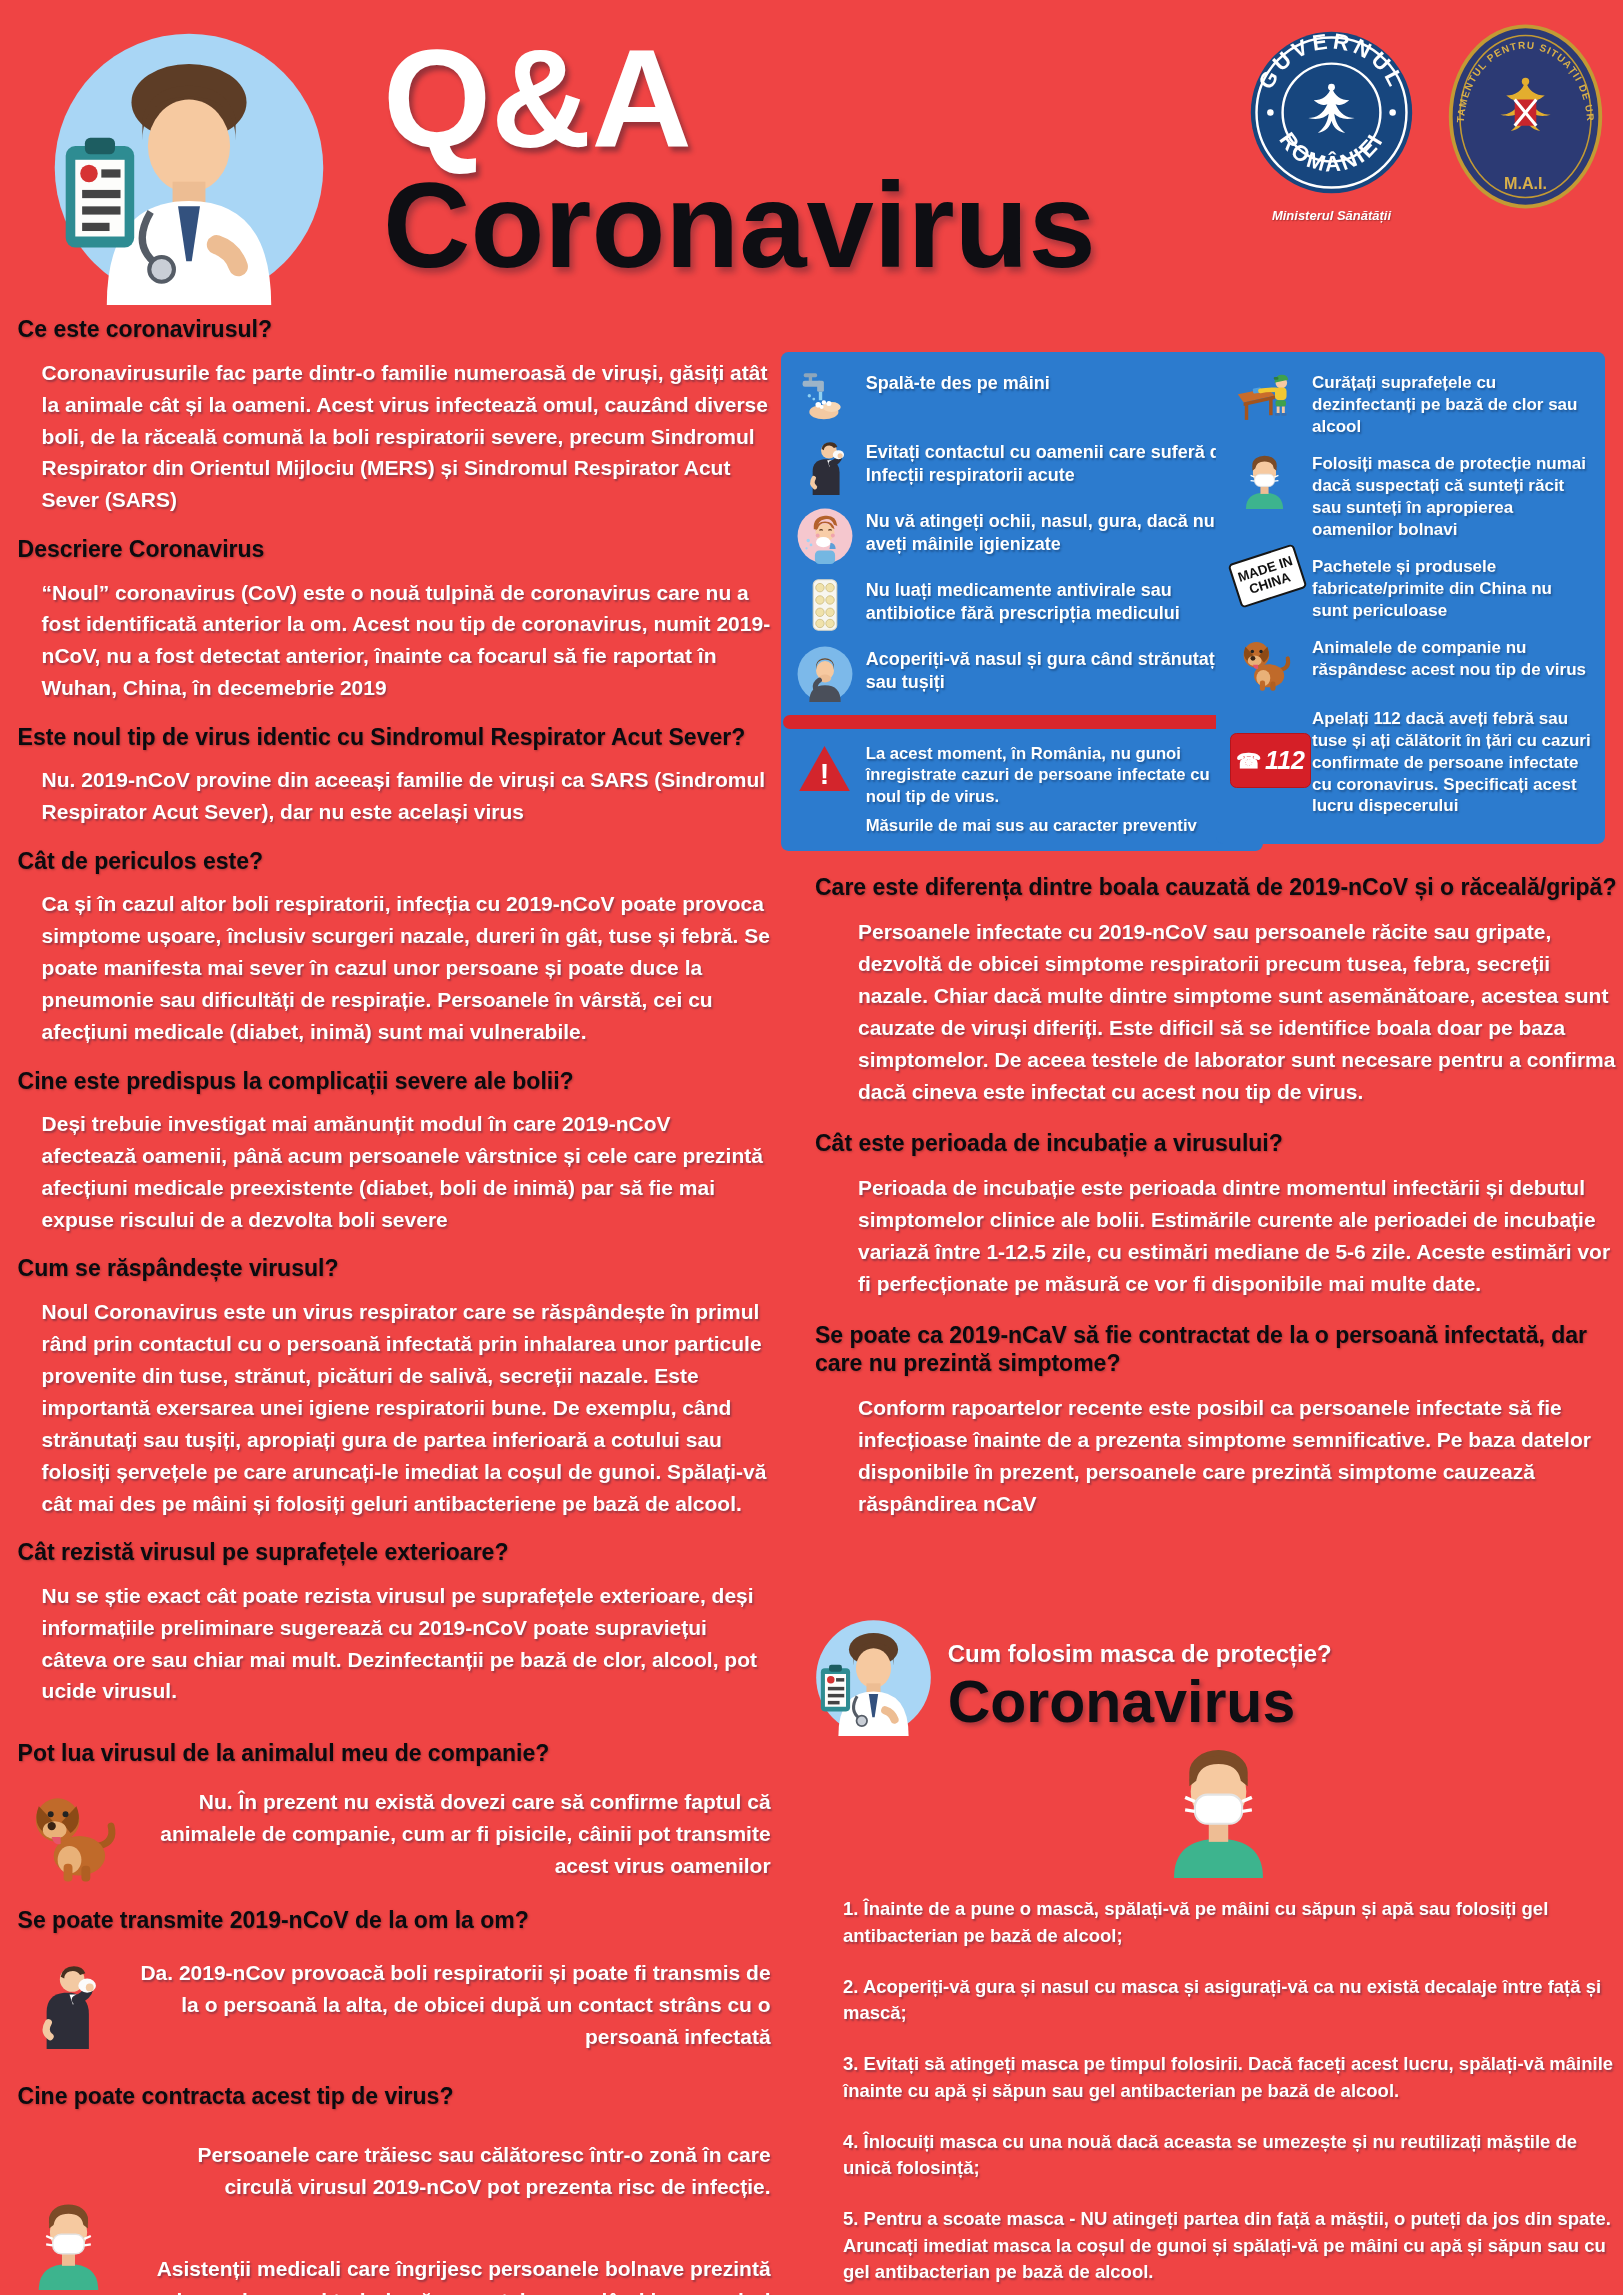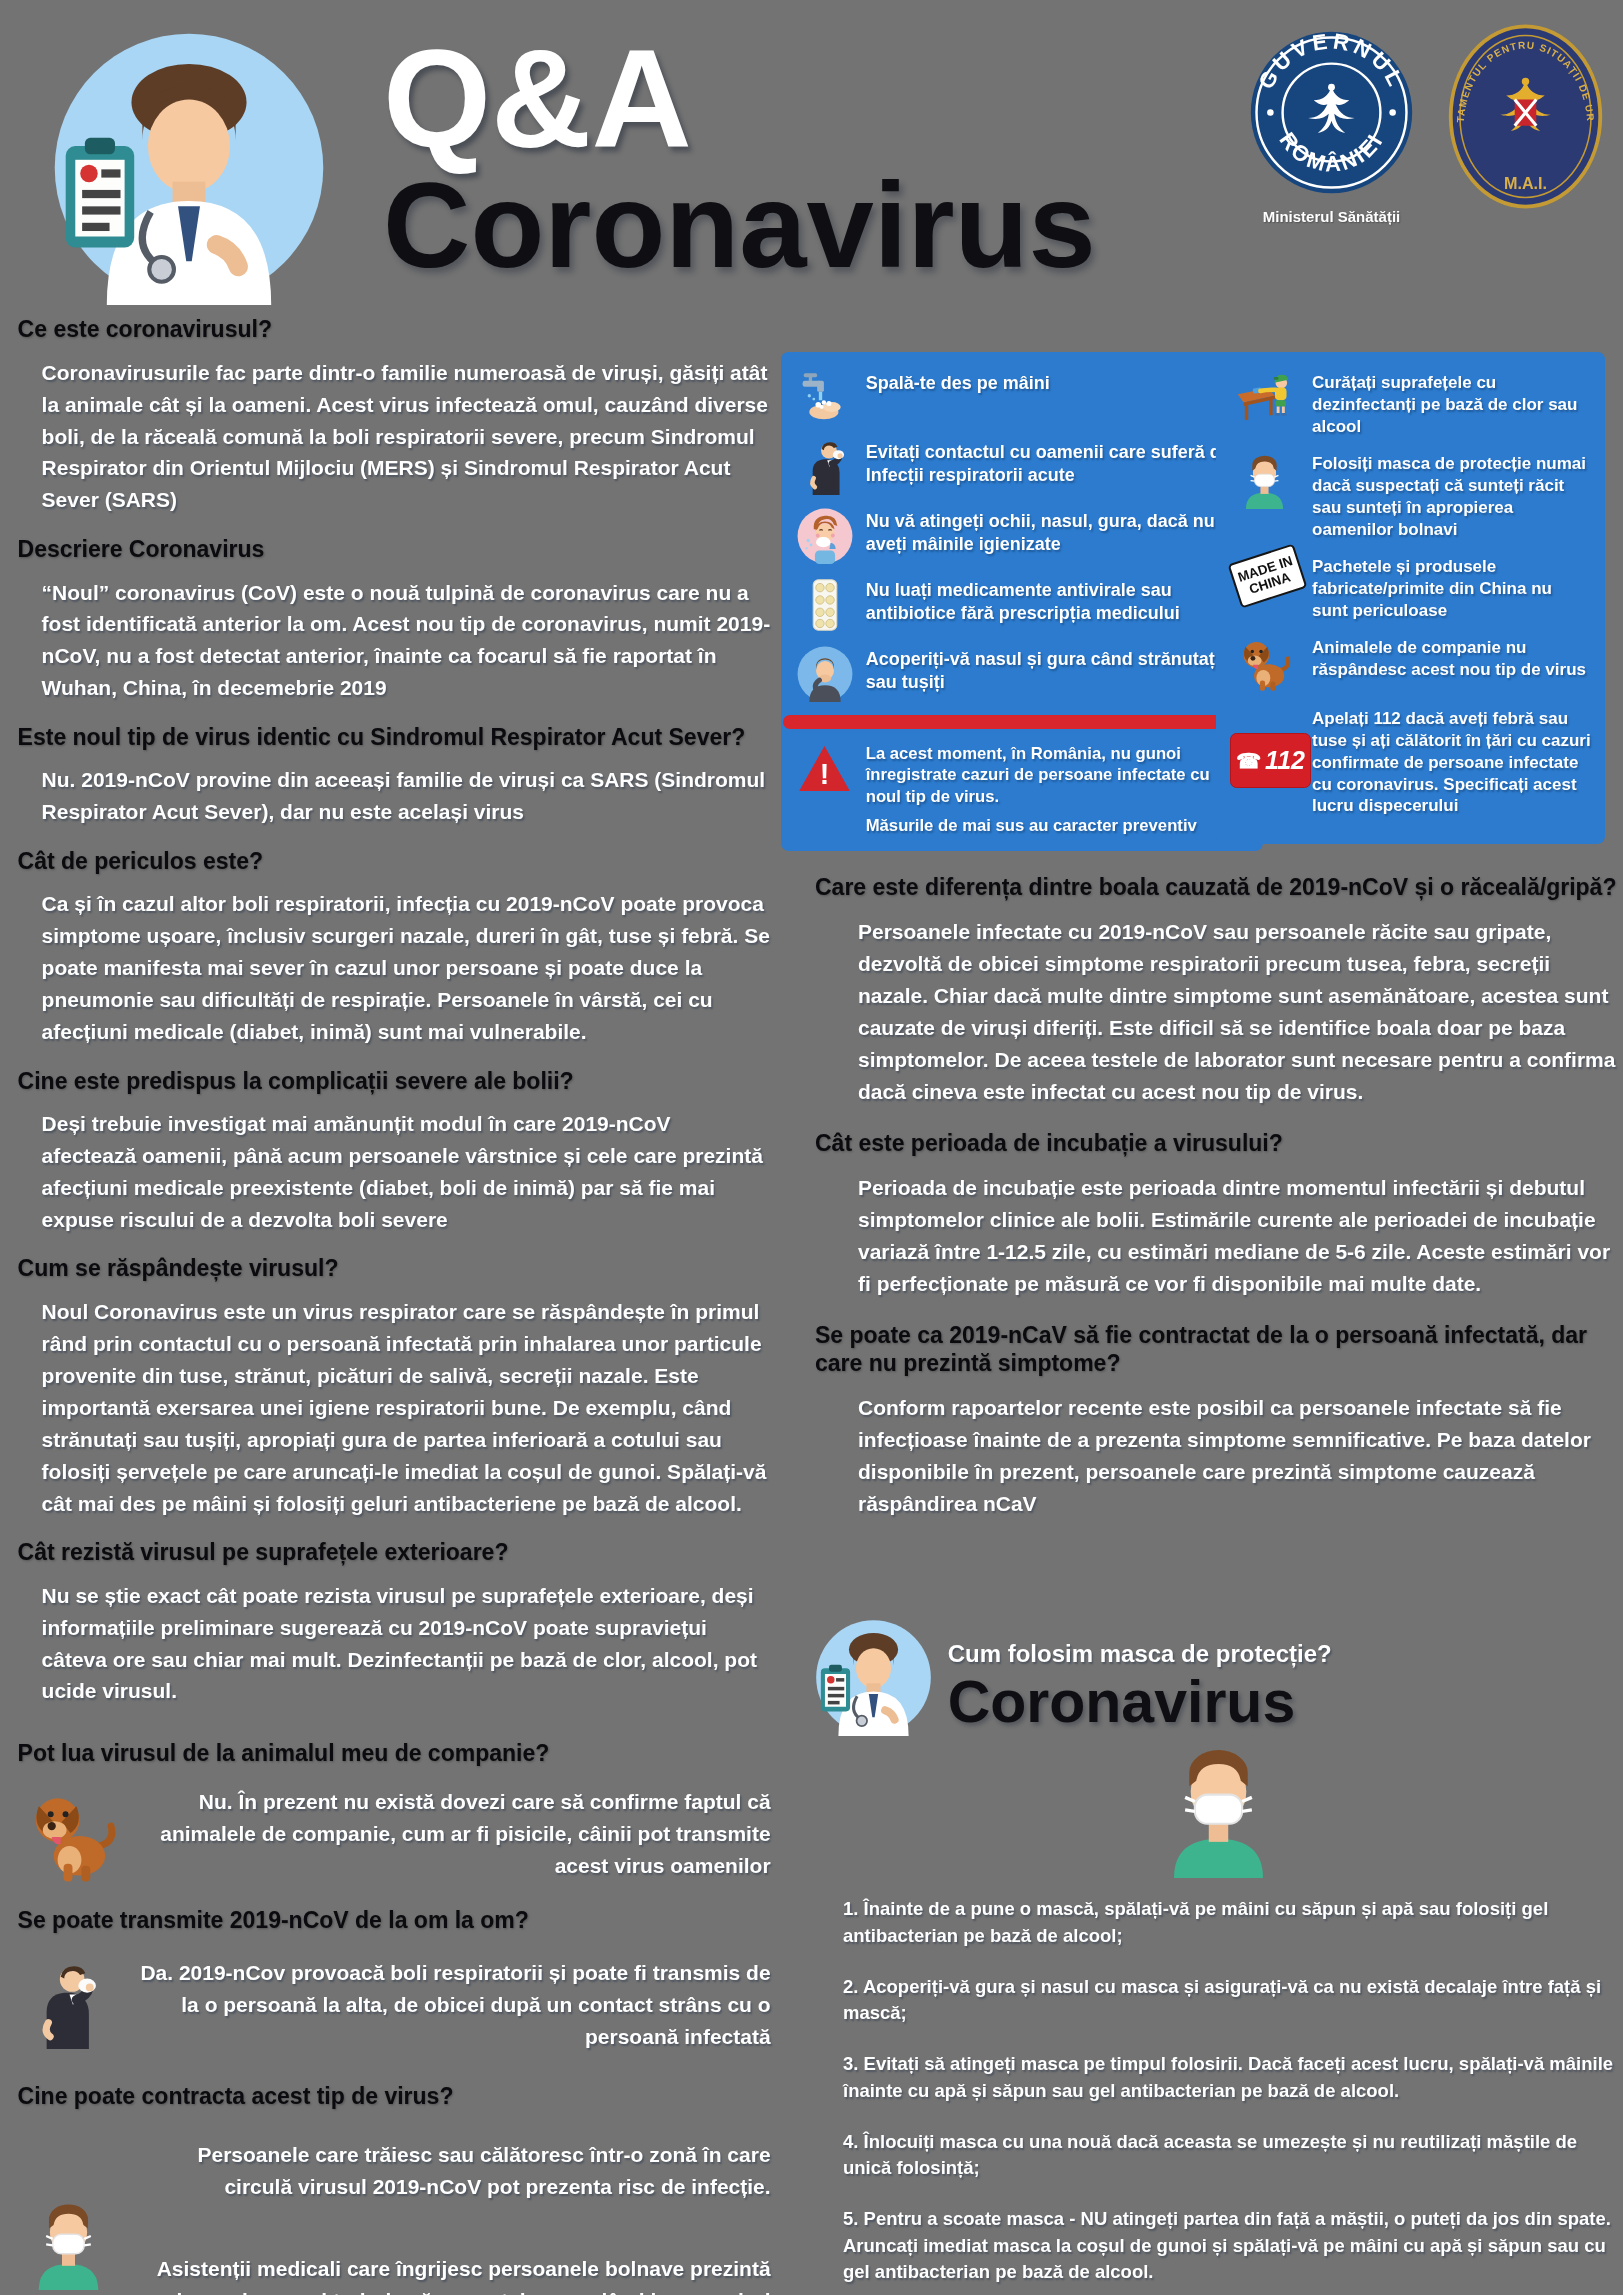--- a/index.html
+++ b/index.html
@@ -1,28 +1,28 @@
 <!DOCTYPE html>
 <html style="font-size:7.4px"><head>
 <meta charset="utf-8">
 <title>Q&amp;A Coronavirus</title>
 <style>
   html,body{margin:0;padding:0;background:#3e8fe1;}
-  .page{position:relative;width:1623px;height:2295px;background:#737373;overflow:hidden;
+  .page{position:relative;width:1623px;height:2295px;background:#ef4444;overflow:hidden;
         font-family:"Liberation Sans",sans-serif;font-weight:bold;}
   .icon svg{width:100%;height:100%;display:block;}
 
   
   .doctor-badge{position:absolute;left:52px;top:31px;width:274px;height:274px;}
   .titles{position:absolute;left:383px;top:29px;}
   .qa-title{font-size:139px;line-height:1.0;color:#ffffff;text-shadow:3.7px 4.6px 5.6px rgba(10,20,40,.38);}
   .main-title{font-size:121px;line-height:1.0;color:#0e0e13;margin-top:-2.8px;text-shadow:3.7px 4.6px 6.5px rgba(10,20,40,.30);}
   .gov-seal{position:absolute;left:1250px;top:30.5px;width:163px;text-align:center;}
   .gov-seal svg{width:163px;height:163px;}
-  .gov-caption{color:#ffffff;font-size:15px;margin-top:12px;text-shadow:0.9px 0.9px 1.4px rgba(0,0,0,.3);}
+  .gov-caption{color:#ffffff;font-size:13px;margin-top:12px;text-shadow:0.9px 0.9px 1.4px rgba(0,0,0,.3);font-style:italic;}
   .dsu-seal{position:absolute;left:1443px;top:24px;width:165px;height:185px;}
   .dsu-seal svg{width:165px;height:185px;}
 
   
   .heading{color:#0b0b0f;font-size:23px;line-height:1.25;text-shadow:0.9px 1.4px 2.3px rgba(0,0,0,.28);margin:0;}
   .wtext{color:#ffffff;text-shadow:1.4px 1.9px 1.9px rgba(10,30,60,.35);margin:0;}
 
   
   .left-col{position:absolute;left:17.6px;top:315px;width:753px;}
   .left-col section{margin-bottom:11px;}

